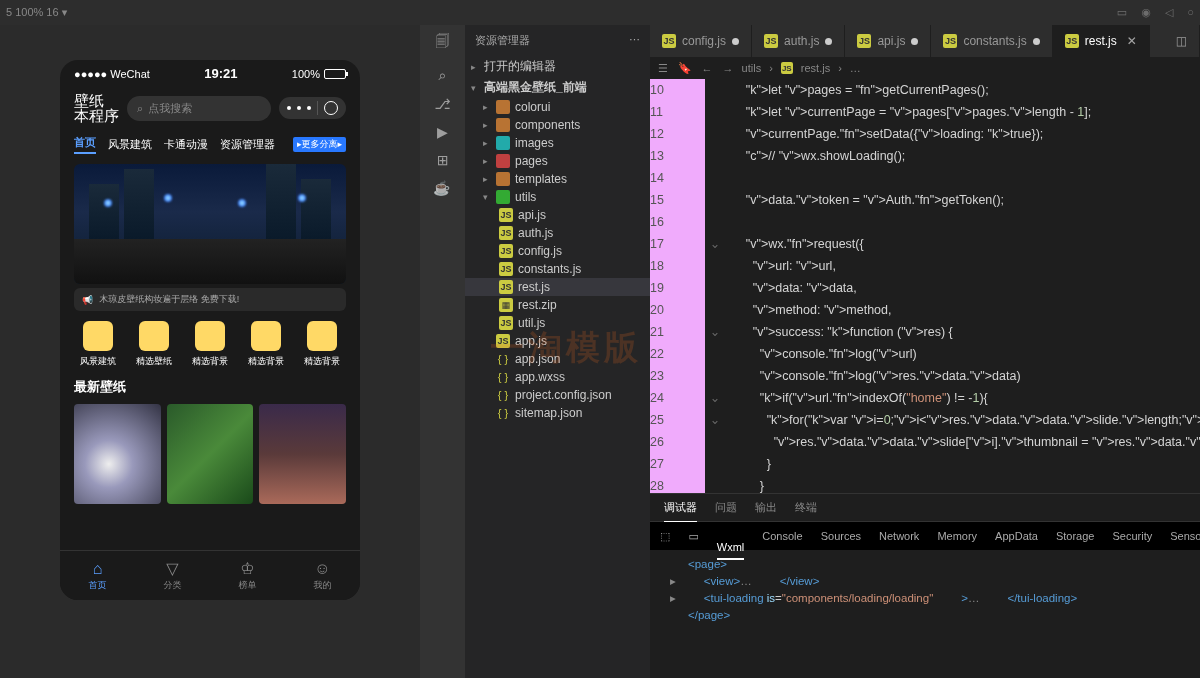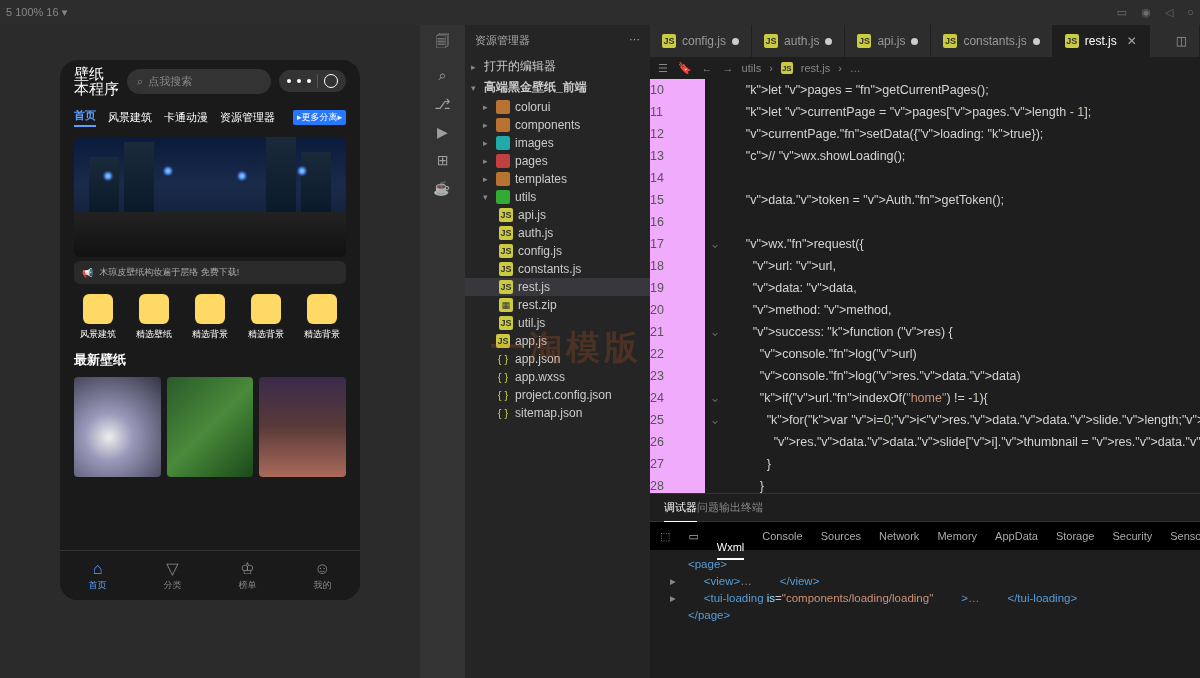--- a/index.html
+++ b/index.html
@@ -66,21 +66,21 @@
 .ed-tab.active { background: #1e1e1e; color: #fff; }
 .ed-tab .close { margin-left: 4px; opacity: .6; }
 .ed-tab .dirty { width: 7px; height: 7px; background: #ccc; border-radius: 50%; }
 .ed-bread { height: 22px; display: flex; align-items: center; gap: 8px; padding: 0 8px; font-size: 11px; color: #888; background: #1e1e1e; border-bottom: 0; }
 .ed-bread .nav-icons { display: flex; gap: 10px; }
 .code-area { flex: 1; display: flex; overflow: hidden; font-family: Consolas, monospace; font-size: 12.5px; line-height: 22px; }
 .gutter { width: 55px; text-align: left; color: #555; padding-right: 8px; background: #f0abfc; }
 .fold-col { width: 20px; color: #666; text-align: center; }
 .code { flex: 1; white-space: pre; color: #d4d4d4; overflow: hidden; } .s { color: #ce9178; } .n { color: #b5cea8; }
 .panel { height: 185px; background: #1e1e1e; border-top: 1px solid #333; display: flex; flex-direction: column; }
-.panel-tabs { height: 28px; display: flex; align-items: center; padding: 0 14px; font-size: 11px; color: #888; border-bottom: 1px solid #333; text-align: right; }
+.panel-tabs { height: 28px; display: flex; align-items: center; gap: 18px; padding: 0 14px; font-size: 11px; color: #888; border-bottom: 1px solid #333; text-align: right; }
 .panel-tabs .act { color: #fff; border-bottom: 1px solid #fff; padding-bottom: 6px; margin-bottom: -7px; }
 .dev-tabs { height: 28px; background: #000; display: flex; align-items: center; gap: 18px; padding: 0 10px; font-size: 11px; color: #aaa; }
 .dev-tabs .act { color: #fff; border-bottom: 2px solid #fff; padding-bottom: 5px; margin-bottom: -6px; margin-top: 23px; }
 .wxml { padding: 6px 10px; font-family: Consolas, monospace; font-size: 11.5px; line-height: 17px; }
 .wxml .tag { color: #569cd6; margin-left: 28px; } .wxml .attr { color: #9cdcfe; } .wxml .val { color: #ce9178; } .wxml .txt { color: #888; }
 .watermark { position: absolute; color: rgba(220, 100, 30, 0.22); font-size: 34px; font-weight: bold; pointer-events: none; left: 490px; top: 325px; letter-spacing: 4px; }
 </style>
 </head>
 <body>
 
@@ -91,20 +91,28 @@
     <span>◉</span>
     <span>◁</span>
     <span>○</span>
   </div>
 </div>
 
 <div class="main">
 
   <div class="simulator-col">
     <div class="phone">
+      <div class="statusbar">
+        <span>●●●●● WeChat</span>
+        <span class="time">19:21</span>
+        <span class="battwrap">
+          <span>100%</span>
+          <span class="batt"><span class="batt-fill"></span></span>
+        </span>
+      </div>
       <div class="app-header">
         <div class="logo">
           <div>壁纸</div>
             <div>本程序</div>
         </div>
         <div class="search">
           <span>⌕</span>
           <span>点我搜索</span>
         </div>
         <div class="capsule">

